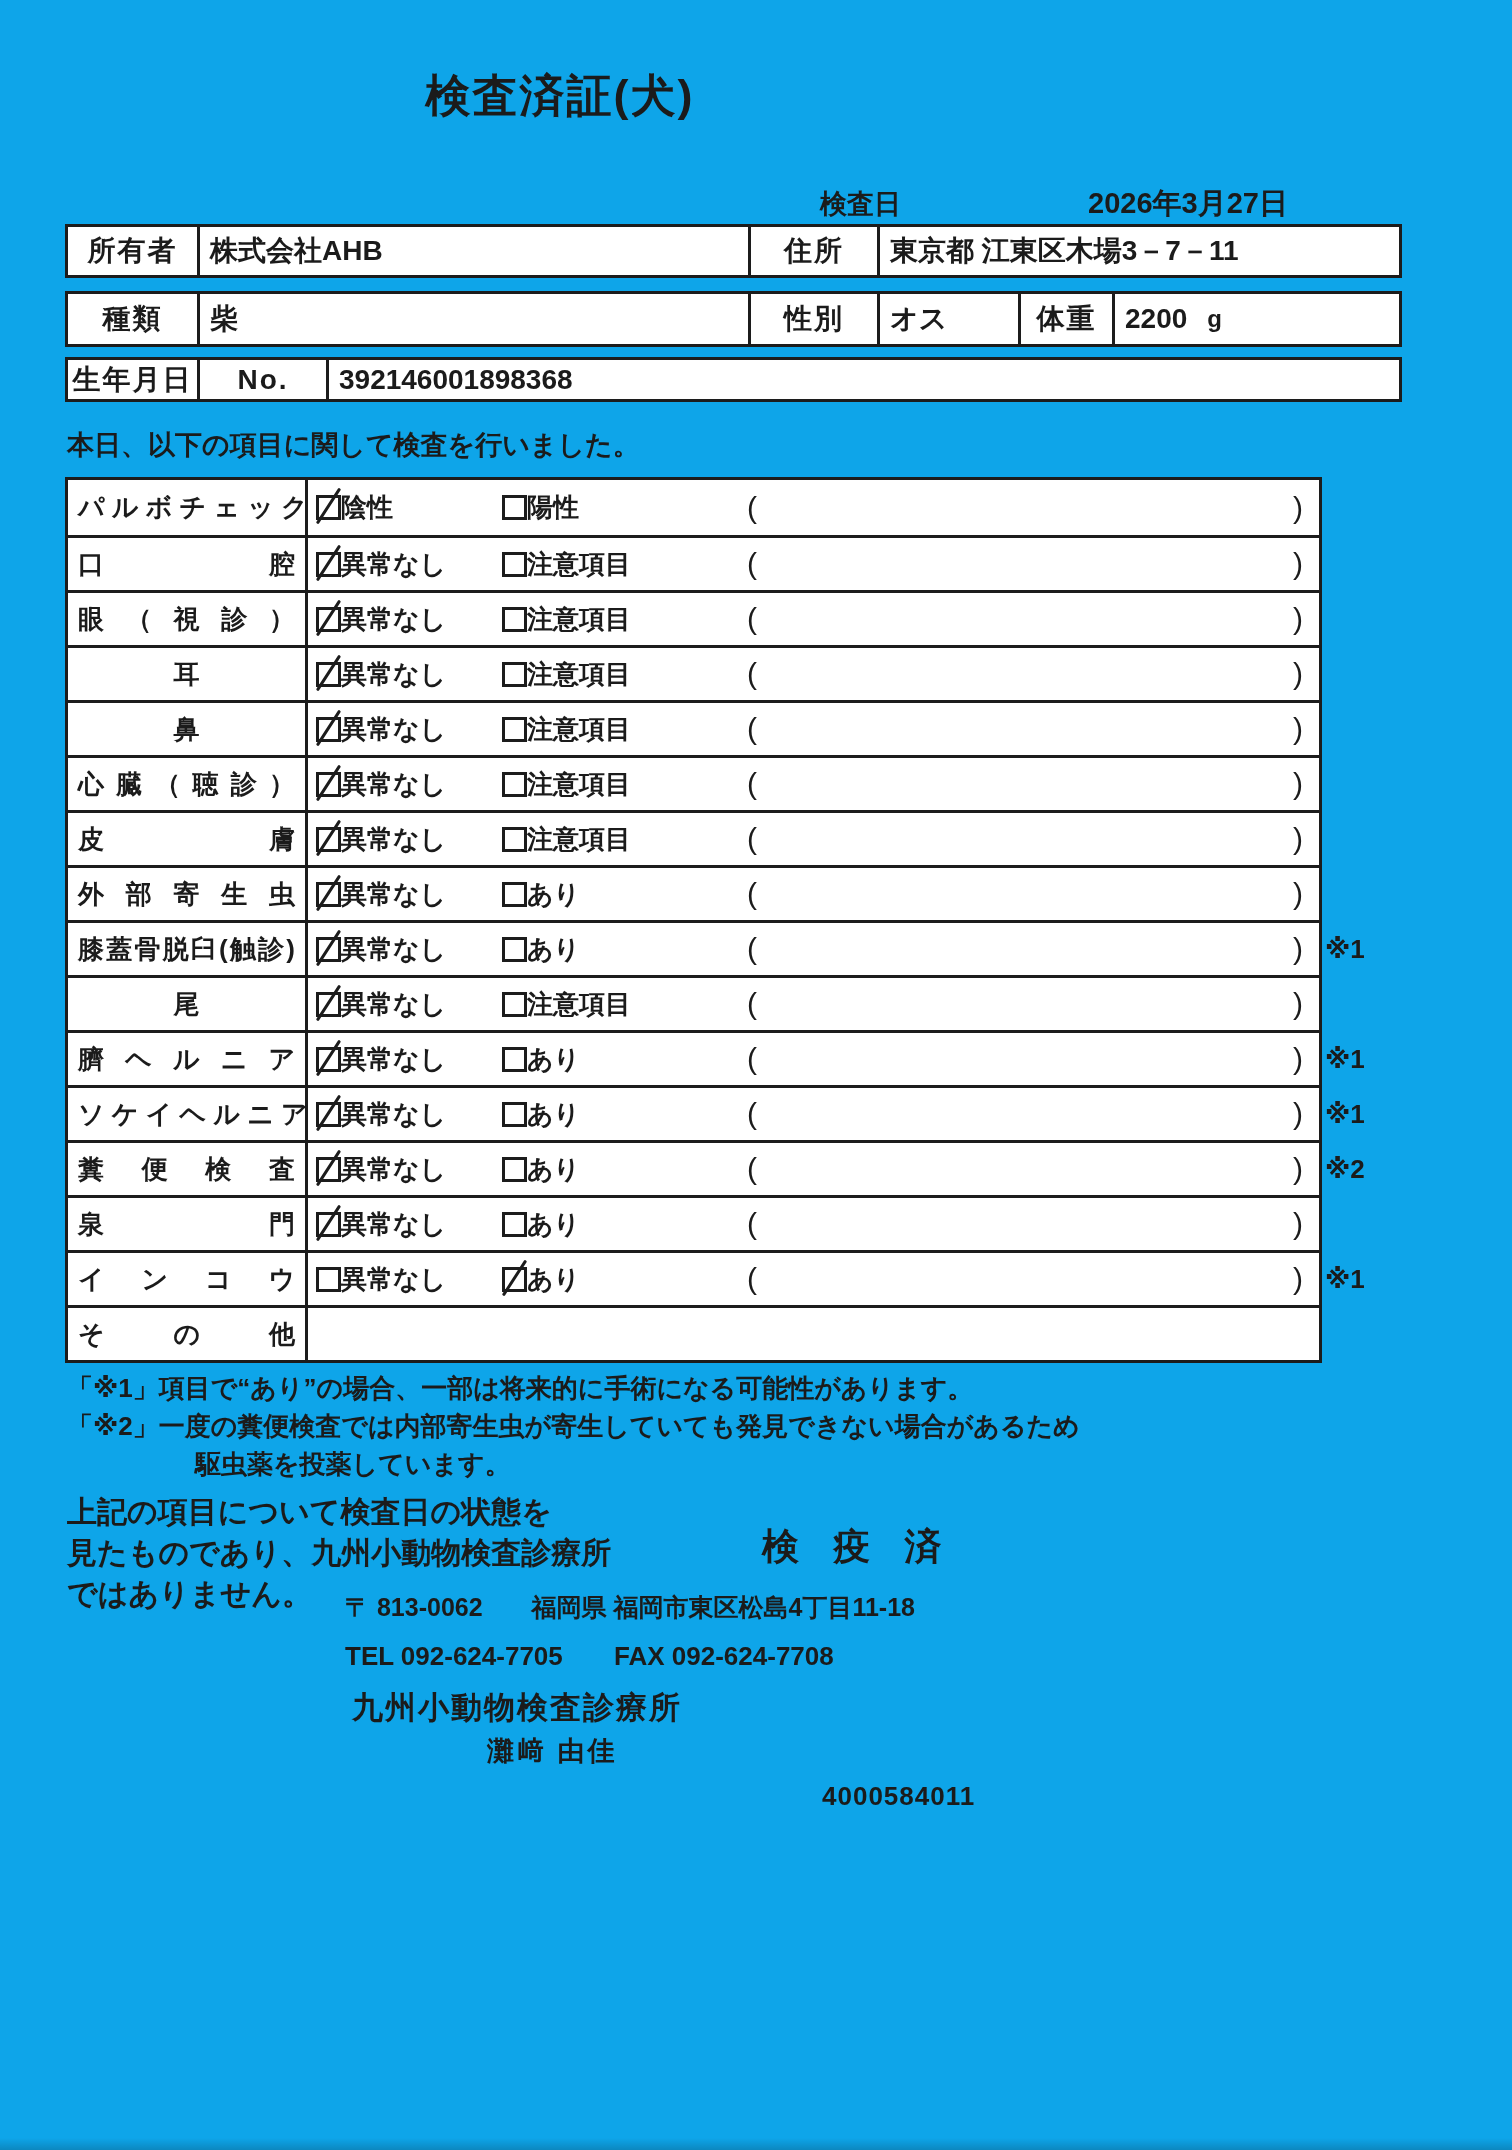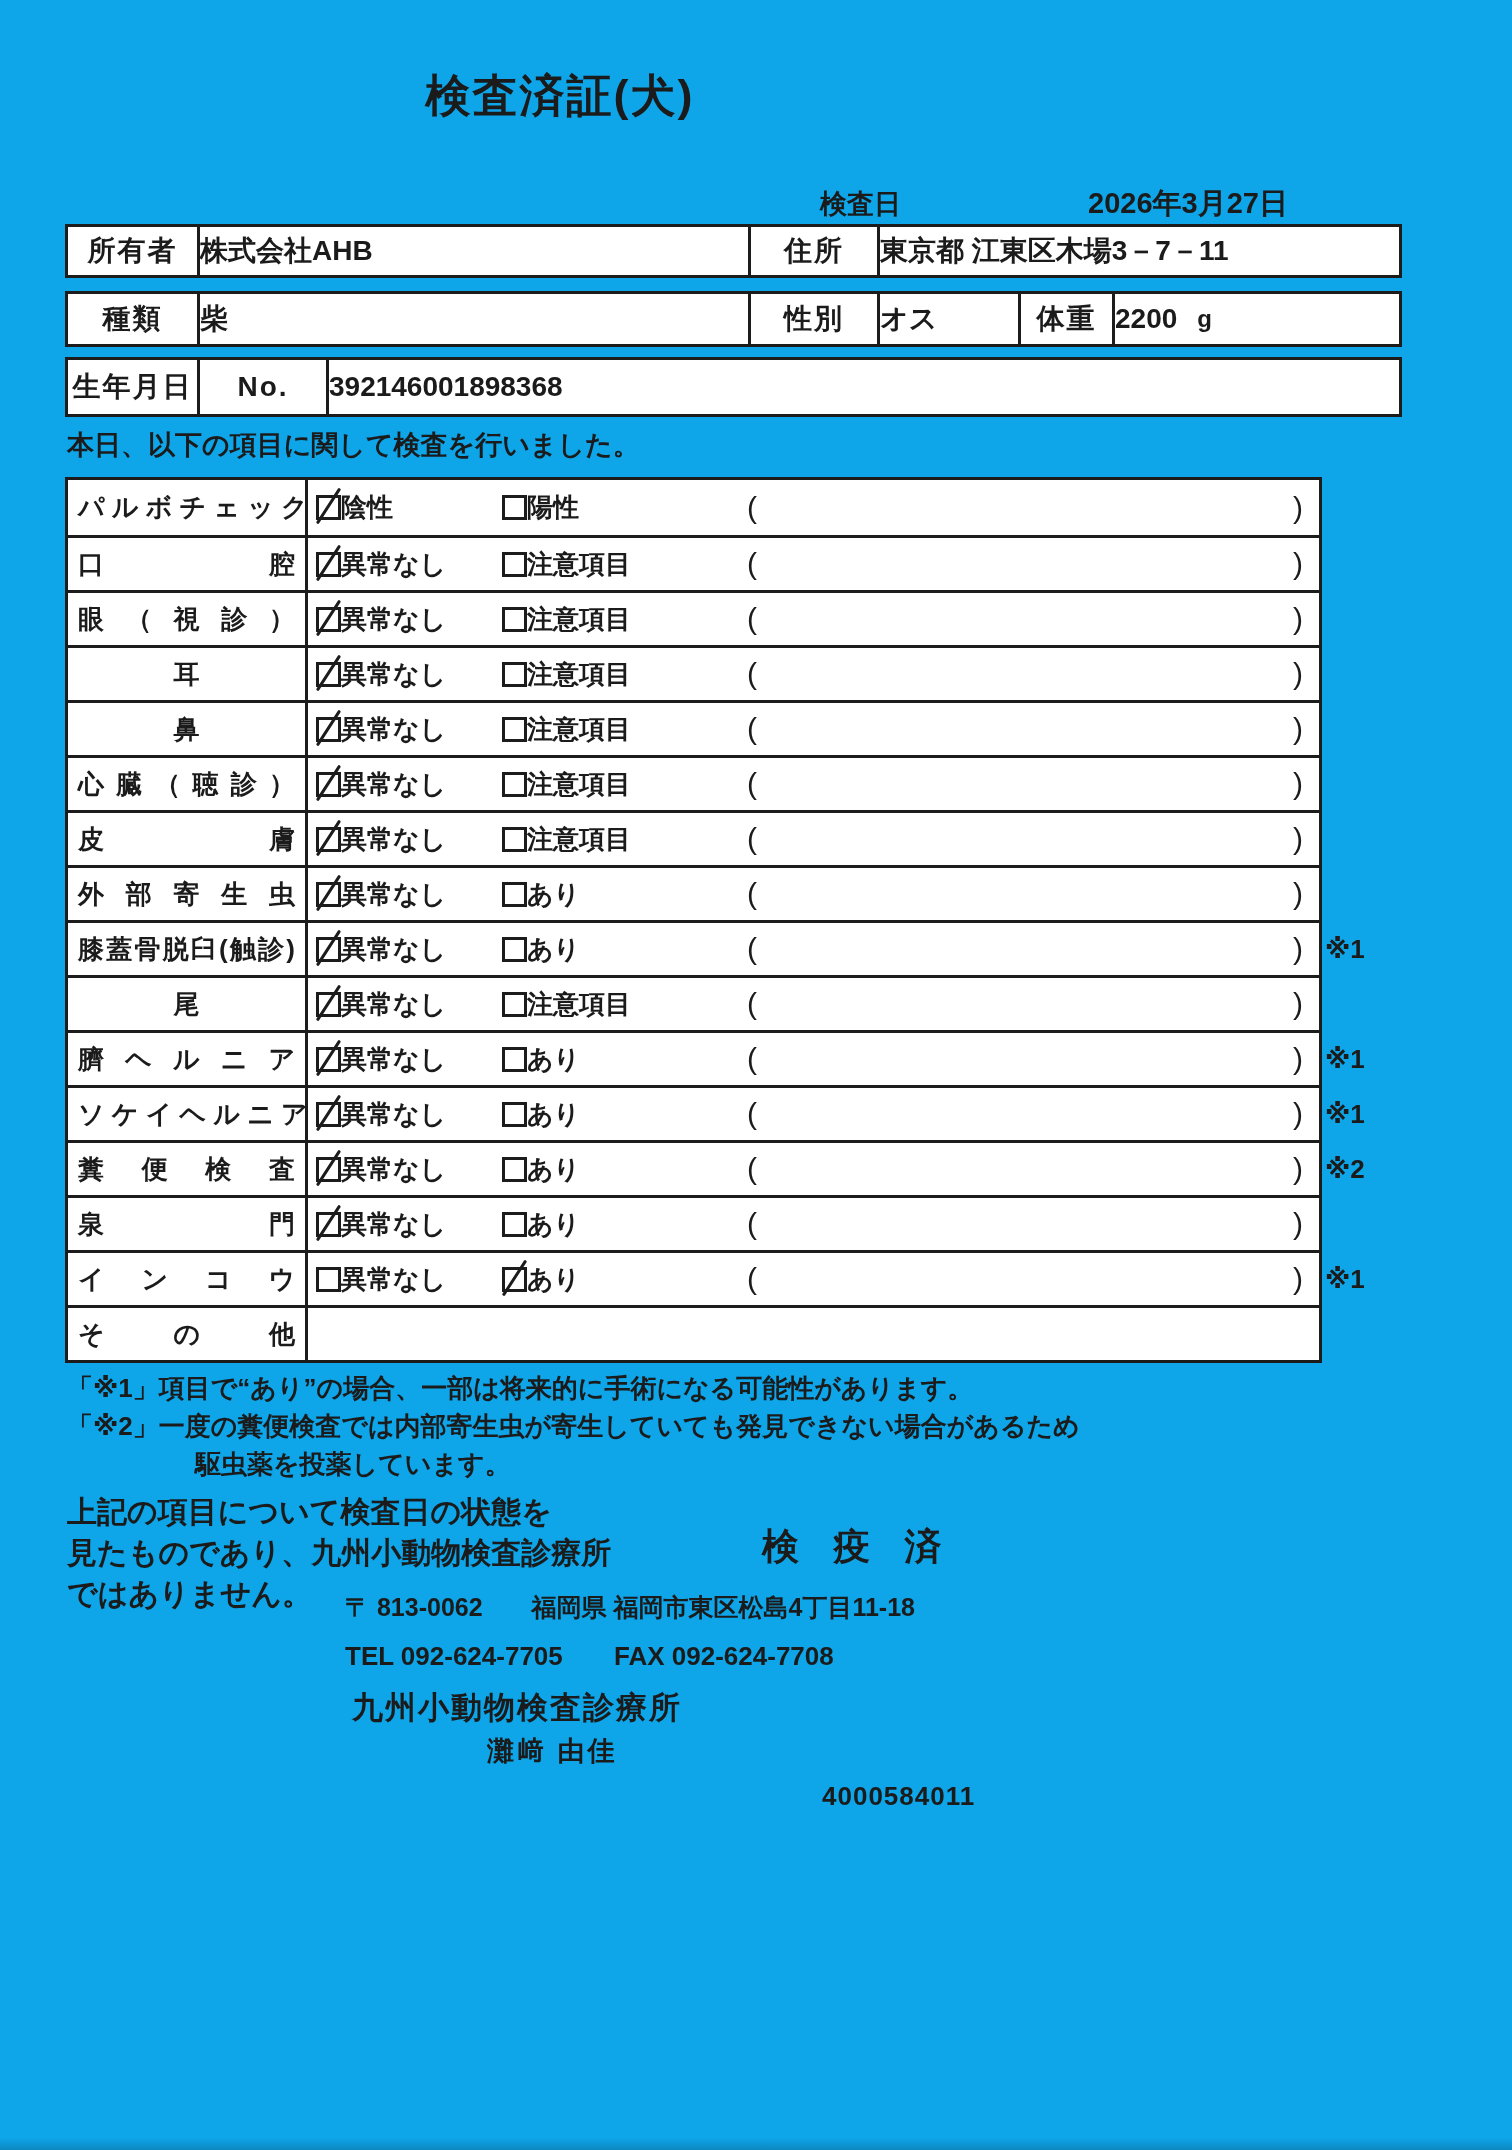--- a/index.html
+++ b/index.html
@@ -14,27 +14,27 @@
   .abs{position:absolute;}
 
   
   .title{left:65px;top:66px;width:990px;text-align:center;font-size:45px;font-weight:bold;letter-spacing:2px;}
   .date-label{left:820px;top:186px;font-size:27px;font-weight:bold;}
   .date-value{left:1088px;top:184px;font-size:29px;font-weight:bold;}
 
   
   .htable{display:flex;border:3px solid #1c1c1c;box-sizing:border-box;background:#fff;}
   .hcell{box-sizing:border-box;display:flex;align-items:center;font-size:28px;font-weight:bold;
-         padding:0 0;border-right:3px solid #1c1c1c;overflow:visible;white-space:nowrap;}
+         padding:0 10px;border-right:3px solid #1c1c1c;overflow:visible;white-space:nowrap;}
   .hcell:last-child{border-right:none;}
   .hcell.lab{justify-content:center;letter-spacing:2px;}
   .hcell.val{justify-content:flex-start;}
   .t-owner{left:65px;top:224px;width:1337px;height:54px;}
   .t-animal{left:65px;top:291px;width:1337px;height:56px;}
-  .t-birth{left:65px;top:357px;width:1337px;height:60px;}
+  .t-birth{left:65px;top:357px;width:1337px;height:45px;}
   .w-lab1{width:132px;}
   .w-val1{width:551px;}
   .w-lab2{width:129px;}
   .w-val2{flex:1;border-radius:23px;}
   .w-sex{width:141px;}
   .w-wlab{width:94px;}
   .weight-cell{justify-content:flex-end;padding-right:26px;}
   .weight-unit{font-size:24px;margin-left:20px;font-weight:bold;}
 
   .intro{left:67px;top:427px;font-size:27px;font-weight:bold;}

